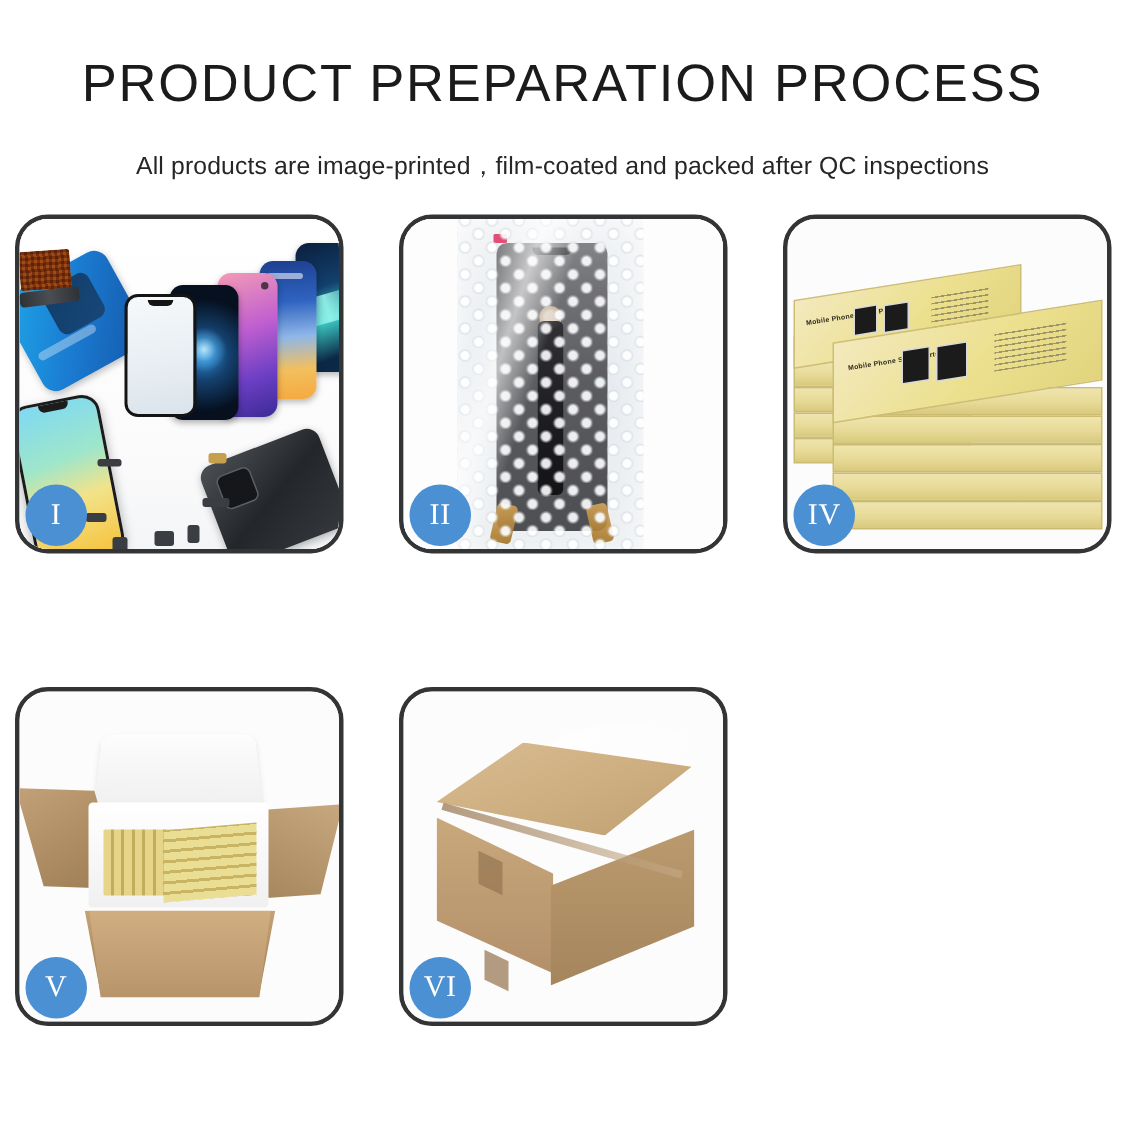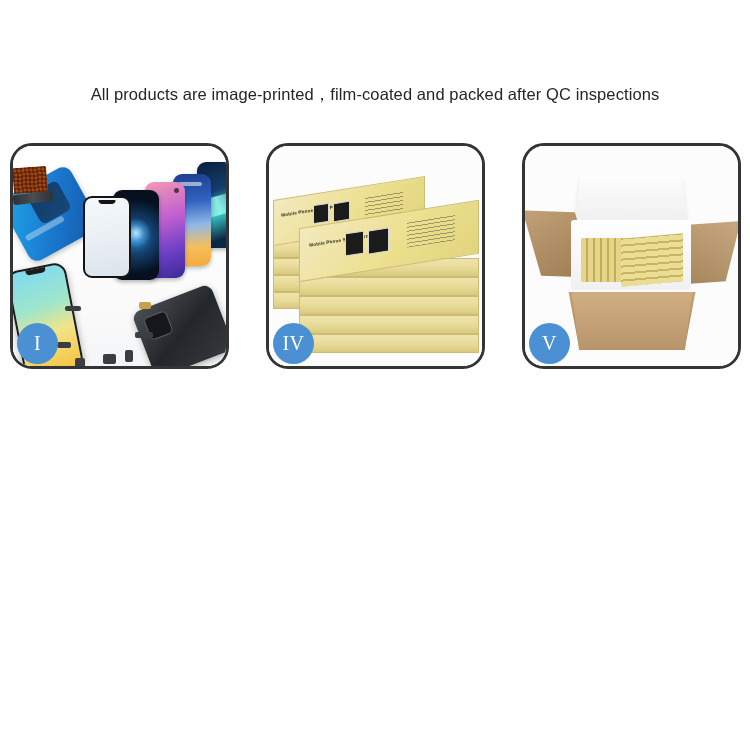--- a/index.html
+++ b/index.html
@@ -22,21 +22,21 @@
     text-align: center;
     font-size: 35px;
     letter-spacing: 1.2px;
     font-weight: 400;
     color: #1b1b1b;
     white-space: nowrap;
     font-family: "Liberation Sans", sans-serif;
   }
   .subtitle {
     position: absolute;
-    left: 0; top: 84px; width: 750px;
+    left: 0; top: 100px; width: 750px;
     text-align: center;
     font-size: 16.5px;
     letter-spacing: .1px;
     color: #262626;
     white-space: nowrap;
     font-family: "Liberation Sans", sans-serif;
   }
 
   
   .grid {
@@ -417,20 +417,21 @@
     position:absolute; left:96px; top:22px; width:104px; height:40px;
     background: linear-gradient(120deg, rgba(255,255,255,.75), rgba(255,255,255,0));
     border-radius:50%;
   }
 </style>
 </head>
 <body>
 
 <div id="page">
 
+  <div class="title">PRODUCT PREPARATION PROCESS</div>
   <div class="subtitle">All products are image-printed，film-coated and packed after QC inspections</div>
 
   <div class="grid">
 
     <div class="panel">
       <div class="photo">
         <div class="p1-bg"></div>
         <div class="ph p1-blue"></div>
         <div class="ph p1-teal"></div>
         <div class="ph p1-orange"></div>
@@ -446,20 +447,36 @@
         <div class="part" style="left:126px;top:156px;width:12px;height:7px;background:#c7a04e"></div>
         <div class="part" style="left:62px;top:212px;width:10px;height:12px"></div>
         <div class="part" style="left:90px;top:208px;width:13px;height:10px"></div>
         <div class="part" style="left:112px;top:204px;width:8px;height:12px"></div>
         <div class="part" style="left:44px;top:196px;width:14px;height:6px"></div>
         <div class="part" style="left:122px;top:186px;width:18px;height:6px"></div>
       </div>
       <div class="badge">I</div>
     </div>
 
+    <div class="panel">
+      <div class="photo">
+        <div class="p2-bg"></div>
+        <div class="p2-bag">
+          <div class="p2-screen"></div>
+          <div class="p2-conn"></div>
+          <div class="p2-cable"></div>
+          <div class="p2-gold-l"></div>
+          <div class="p2-gold-r"></div>
+          <div class="p2-pink"></div>
+          <div class="p2-bubbles"></div>
+          <div class="p2-sheen"></div>
+        </div>
+      </div>
+      <div class="badge">II</div>
+    </div>
 
 
     <div class="panel">
       <div class="photo p4-stack">
 
         <div class="p4-box" style="left:4px;  top:78px;  width:118px; height:17px"></div>
         <div class="p4-box" style="left:4px;  top:95px;  width:118px; height:17px"></div>
         <div class="p4-box" style="left:4px;  top:112px; width:118px; height:17px"></div>
         <div class="p4-box" style="left:4px;  top:129px; width:118px; height:17px"></div>
         <div class="p4-box" style="left:4px;  top:146px; width:118px; height:17px"></div>
@@ -492,15 +509,27 @@
         <div class="p5-flapR"></div>
         <div class="p5-foam"></div>
         <div class="p5-content"></div>
         <div class="p5-content2"></div>
         <div class="p5-body"></div>
         <div class="p5-body-front"></div>
       </div>
       <div class="badge">V</div>
     </div>
 
+    <div class="panel">
+      <div class="photo">
+        <div class="p6-sheen"></div>
+        <div class="p6-top"></div>
+        <div class="p6-left"></div>
+        <div class="p6-right"></div>
+        <div class="p6-seam"></div>
+        <div class="p6-tape1"></div>
+        <div class="p6-tape2"></div>
+      </div>
+      <div class="badge">VI</div>
+    </div>
 
   </div>
 </div>
 
 </body></html>

